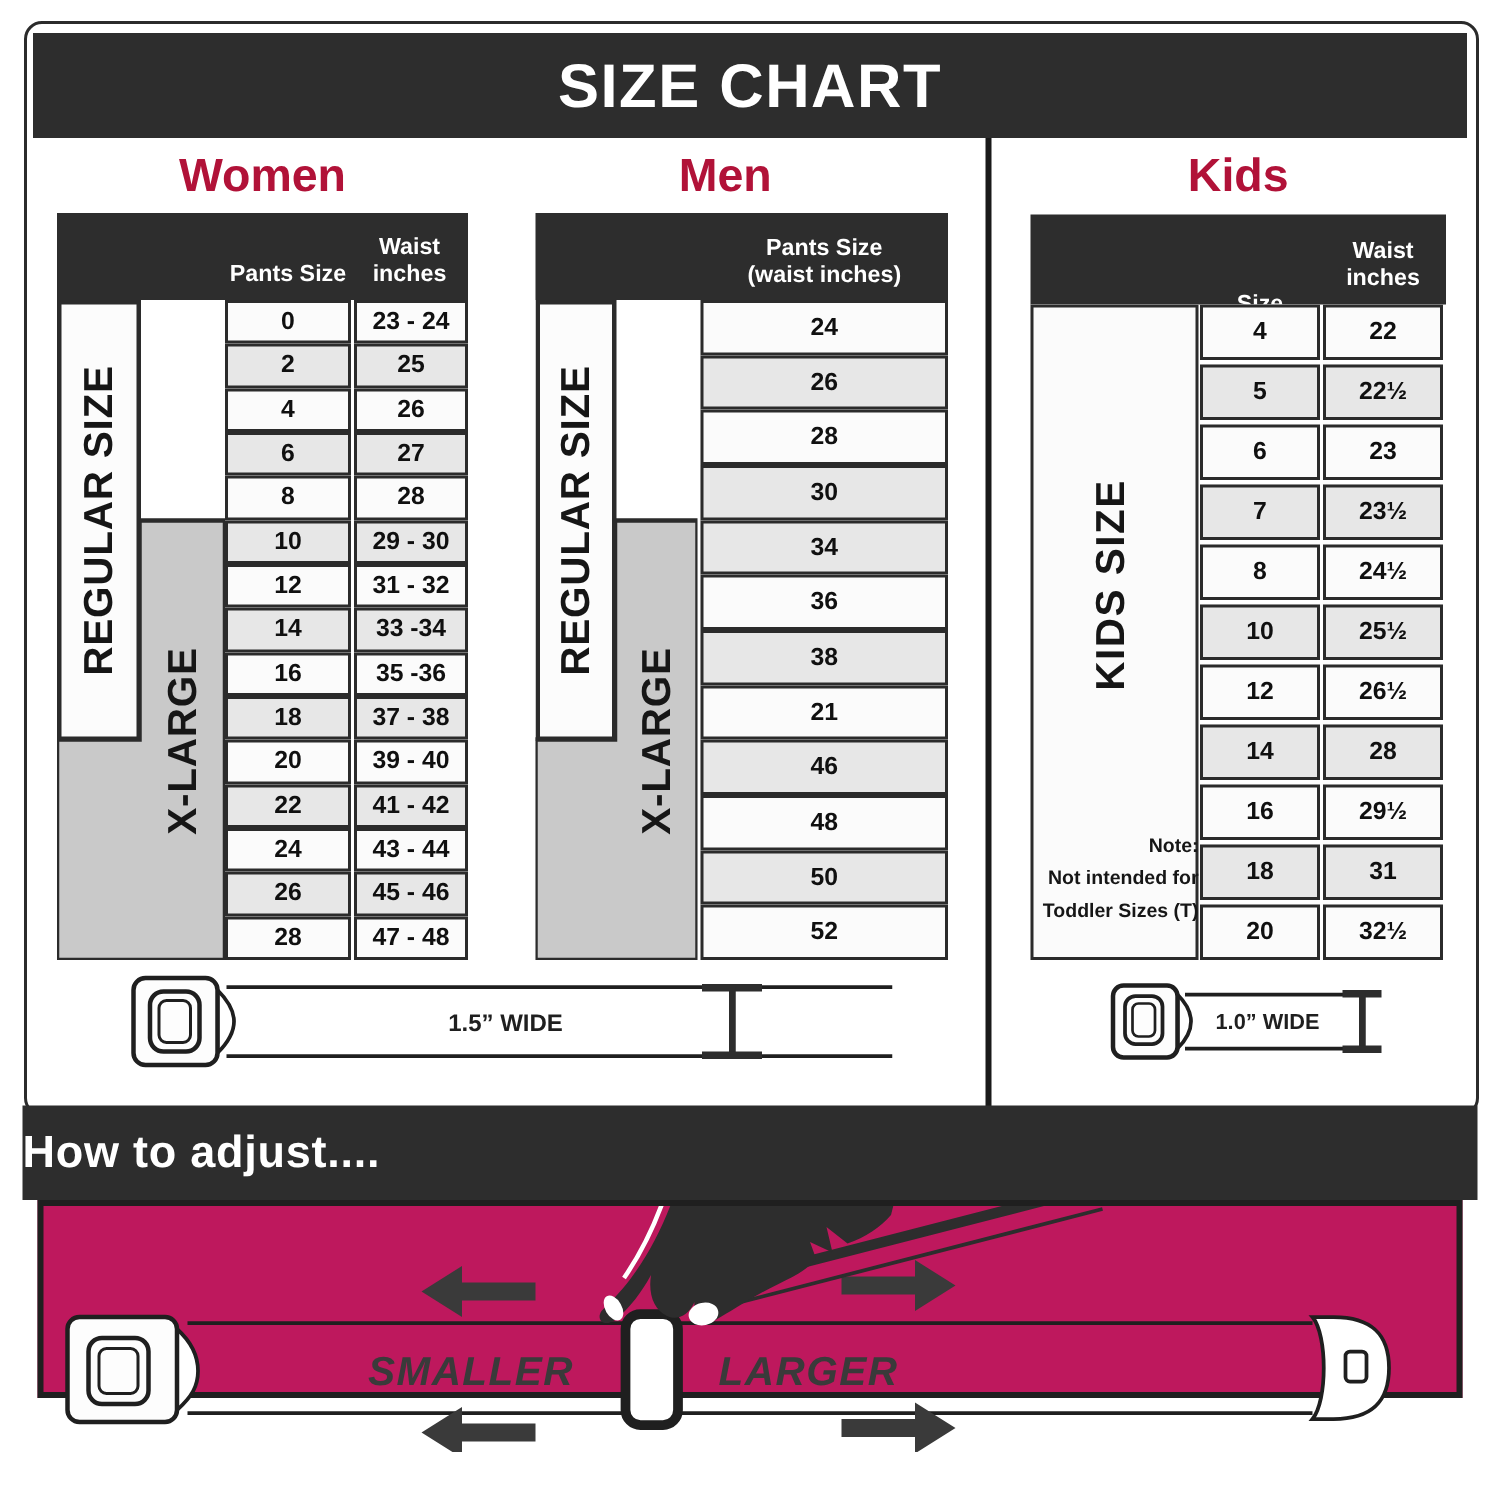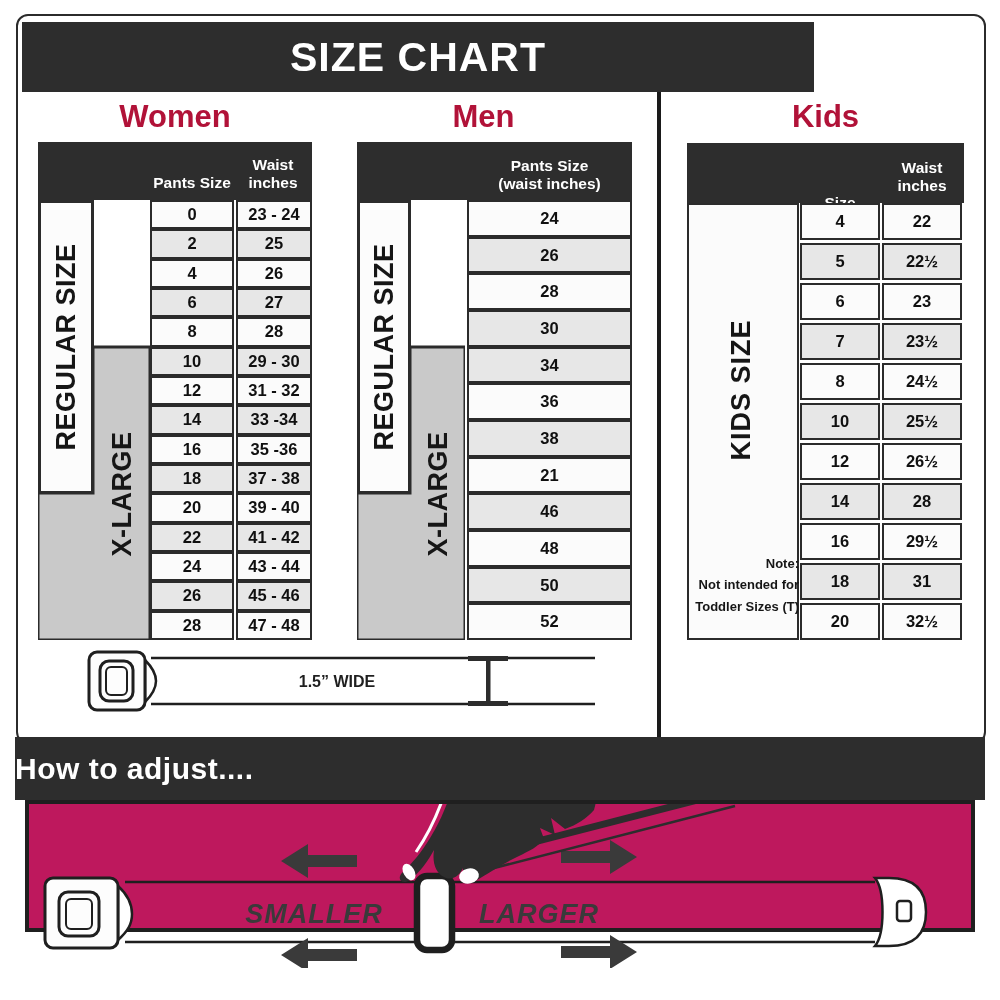--- a/index.html
+++ b/index.html
@@ -2,21 +2,21 @@
 <html><head>
 <meta charset="utf-8">
 <style>
   html,body{margin:0;padding:0;background:#ffffff;}
   .page{position:relative;width:1000px;height:1000px;background:#fff;overflow:hidden;
         font-family:"Liberation Sans",sans-serif;color:#111;}
   .abs{position:absolute;}
   
   .outer-frame{left:16px;top:14px;width:966px;height:726px;border:2.5px solid #2b2b2b;border-radius:12px;}
   .banner{background:#2d2d2d;color:#fff;font-weight:700;}
-  .banner-top{left:22px;top:22px;width:792px;height:70px;font-size:41px;letter-spacing:1px;
+  .banner-top{left:22px;top:22px;width:956px;height:70px;font-size:41px;letter-spacing:1px;
               display:flex;align-items:center;justify-content:center;}
   .col-heading{top:94px;height:46px;display:flex;align-items:center;justify-content:center;
                font-size:31px;font-weight:700;color:#b11238;}
   .divider-v{left:657px;top:92px;width:4px;height:648px;background:#1a1a1a;}
   
   .thead{background:#2d2d2d;}
   .th{color:#fff;font-weight:700;font-size:15.5px;line-height:1.2;display:flex;flex-direction:column;
       justify-content:flex-end;align-items:center;text-align:center;box-sizing:border-box;padding-bottom:7px;}
   
   .cellcol{display:flex;flex-direction:column;}
@@ -190,20 +190,36 @@
       <rect x="19" y="17" width="21" height="28" rx="5" fill="#fdfdfd" stroke="#1f1f1f" stroke-width="2"></rect>
       <text x="250" y="37" text-anchor="middle" font-size="16" fill="#1f1f1f">1.5” WIDE</text>
       <g fill="#2d2d2d">
         <rect x="381" y="6" width="40" height="5"></rect>
         <rect x="399" y="8" width="4.5" height="46"></rect>
         <rect x="381" y="51" width="40" height="5"></rect>
       </g>
     </svg>
   </div>
 
+  <div class="abs" style="left:740px;top:655px;width:185px;height:52px;">
+    <svg width="185" height="52" viewBox="0 0 185 52">
+      <line x1="50" y1="8" x2="160" y2="8" stroke="#1f1f1f" stroke-width="2.5"></line>
+      <line x1="50" y1="44" x2="160" y2="44" stroke="#1f1f1f" stroke-width="2.5"></line>
+      <path d="M45 8 C52 15 54 21 54 26 C54 31 52 37 45 44 Z" fill="#fff" stroke="#1f1f1f" stroke-width="2.5"></path>
+      <rect x="2" y="2" width="43" height="48" rx="7" fill="#fdfdfd" stroke="#1f1f1f" stroke-width="3"></rect>
+      <rect x="10" y="9" width="25" height="32" rx="7" fill="#fdfdfd" stroke="#1f1f1f" stroke-width="2.5"></rect>
+      <rect x="15" y="14" width="15" height="22" rx="4" fill="#fdfdfd" stroke="#1f1f1f" stroke-width="1.8"></rect>
+      <text x="105" y="31" text-anchor="middle" font-size="14.5" fill="#1f1f1f">1.0” WIDE</text>
+      <g fill="#2d2d2d">
+        <rect x="155" y="5" width="26" height="5"></rect>
+        <rect x="166" y="7" width="4.5" height="38"></rect>
+        <rect x="155" y="42" width="26" height="5"></rect>
+      </g>
+    </svg>
+  </div>
 
   <div class="abs banner banner-adjust">How to adjust....</div>
 
   <div class="abs illus-box">
     <svg width="942" height="164" viewBox="0 0 942 164">
 
       <line x1="96" y1="78" x2="846" y2="78" stroke="#1f1f1f" stroke-width="2.5"></line>
       <line x1="96" y1="138" x2="846" y2="138" stroke="#1f1f1f" stroke-width="2.5"></line>
 
       <path d="M846 74 C856 86 856 130 846 142 L860 142 C886 142 897 130 897 108 C897 86 886 74 860 74 Z" fill="#fff" stroke="#1f1f1f" stroke-width="2.5"></path>

